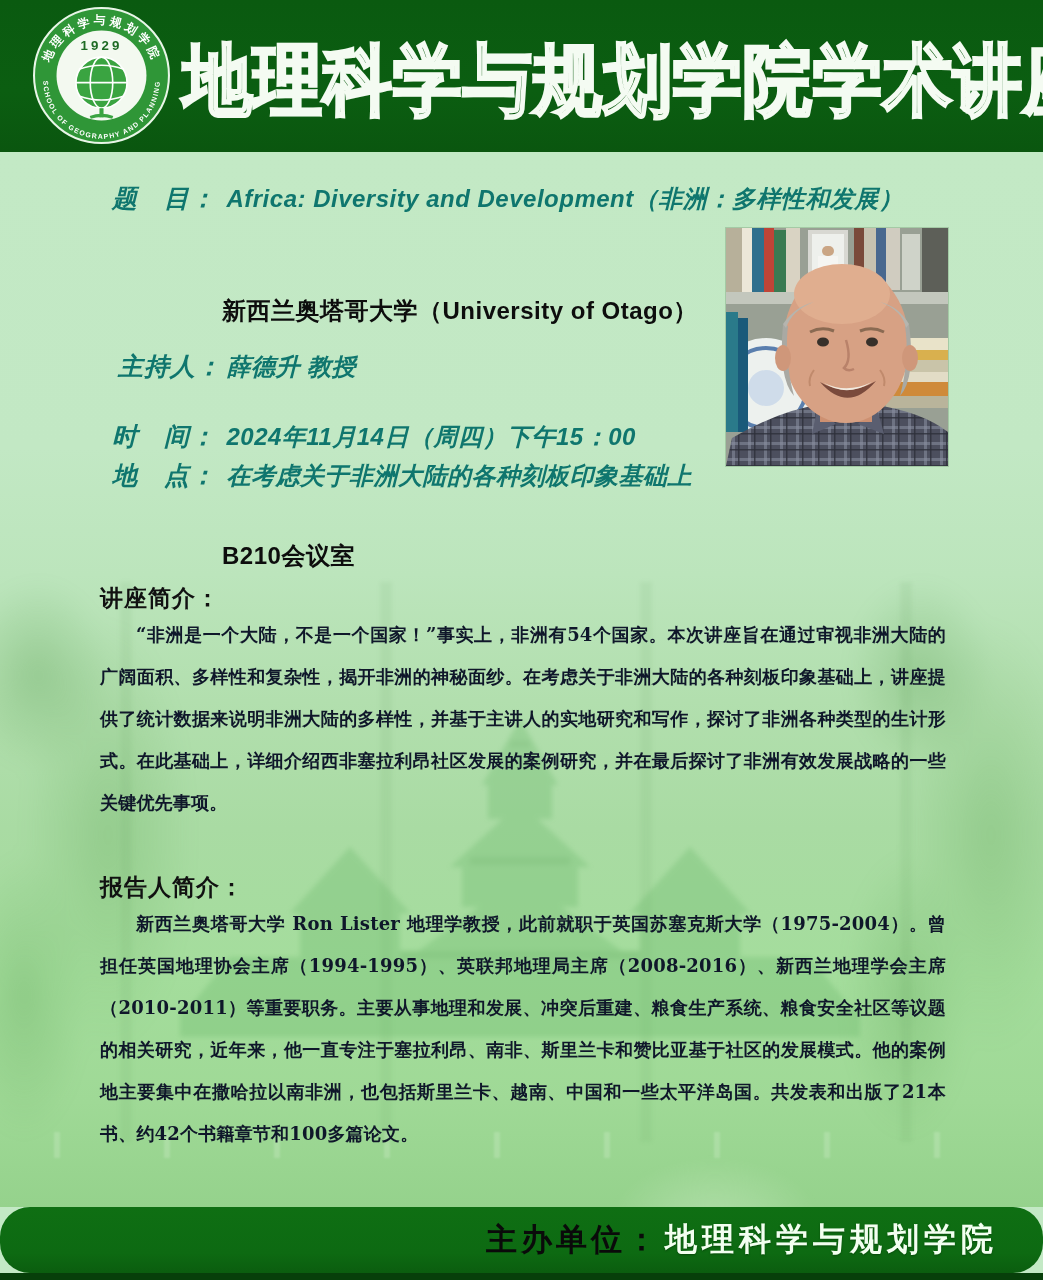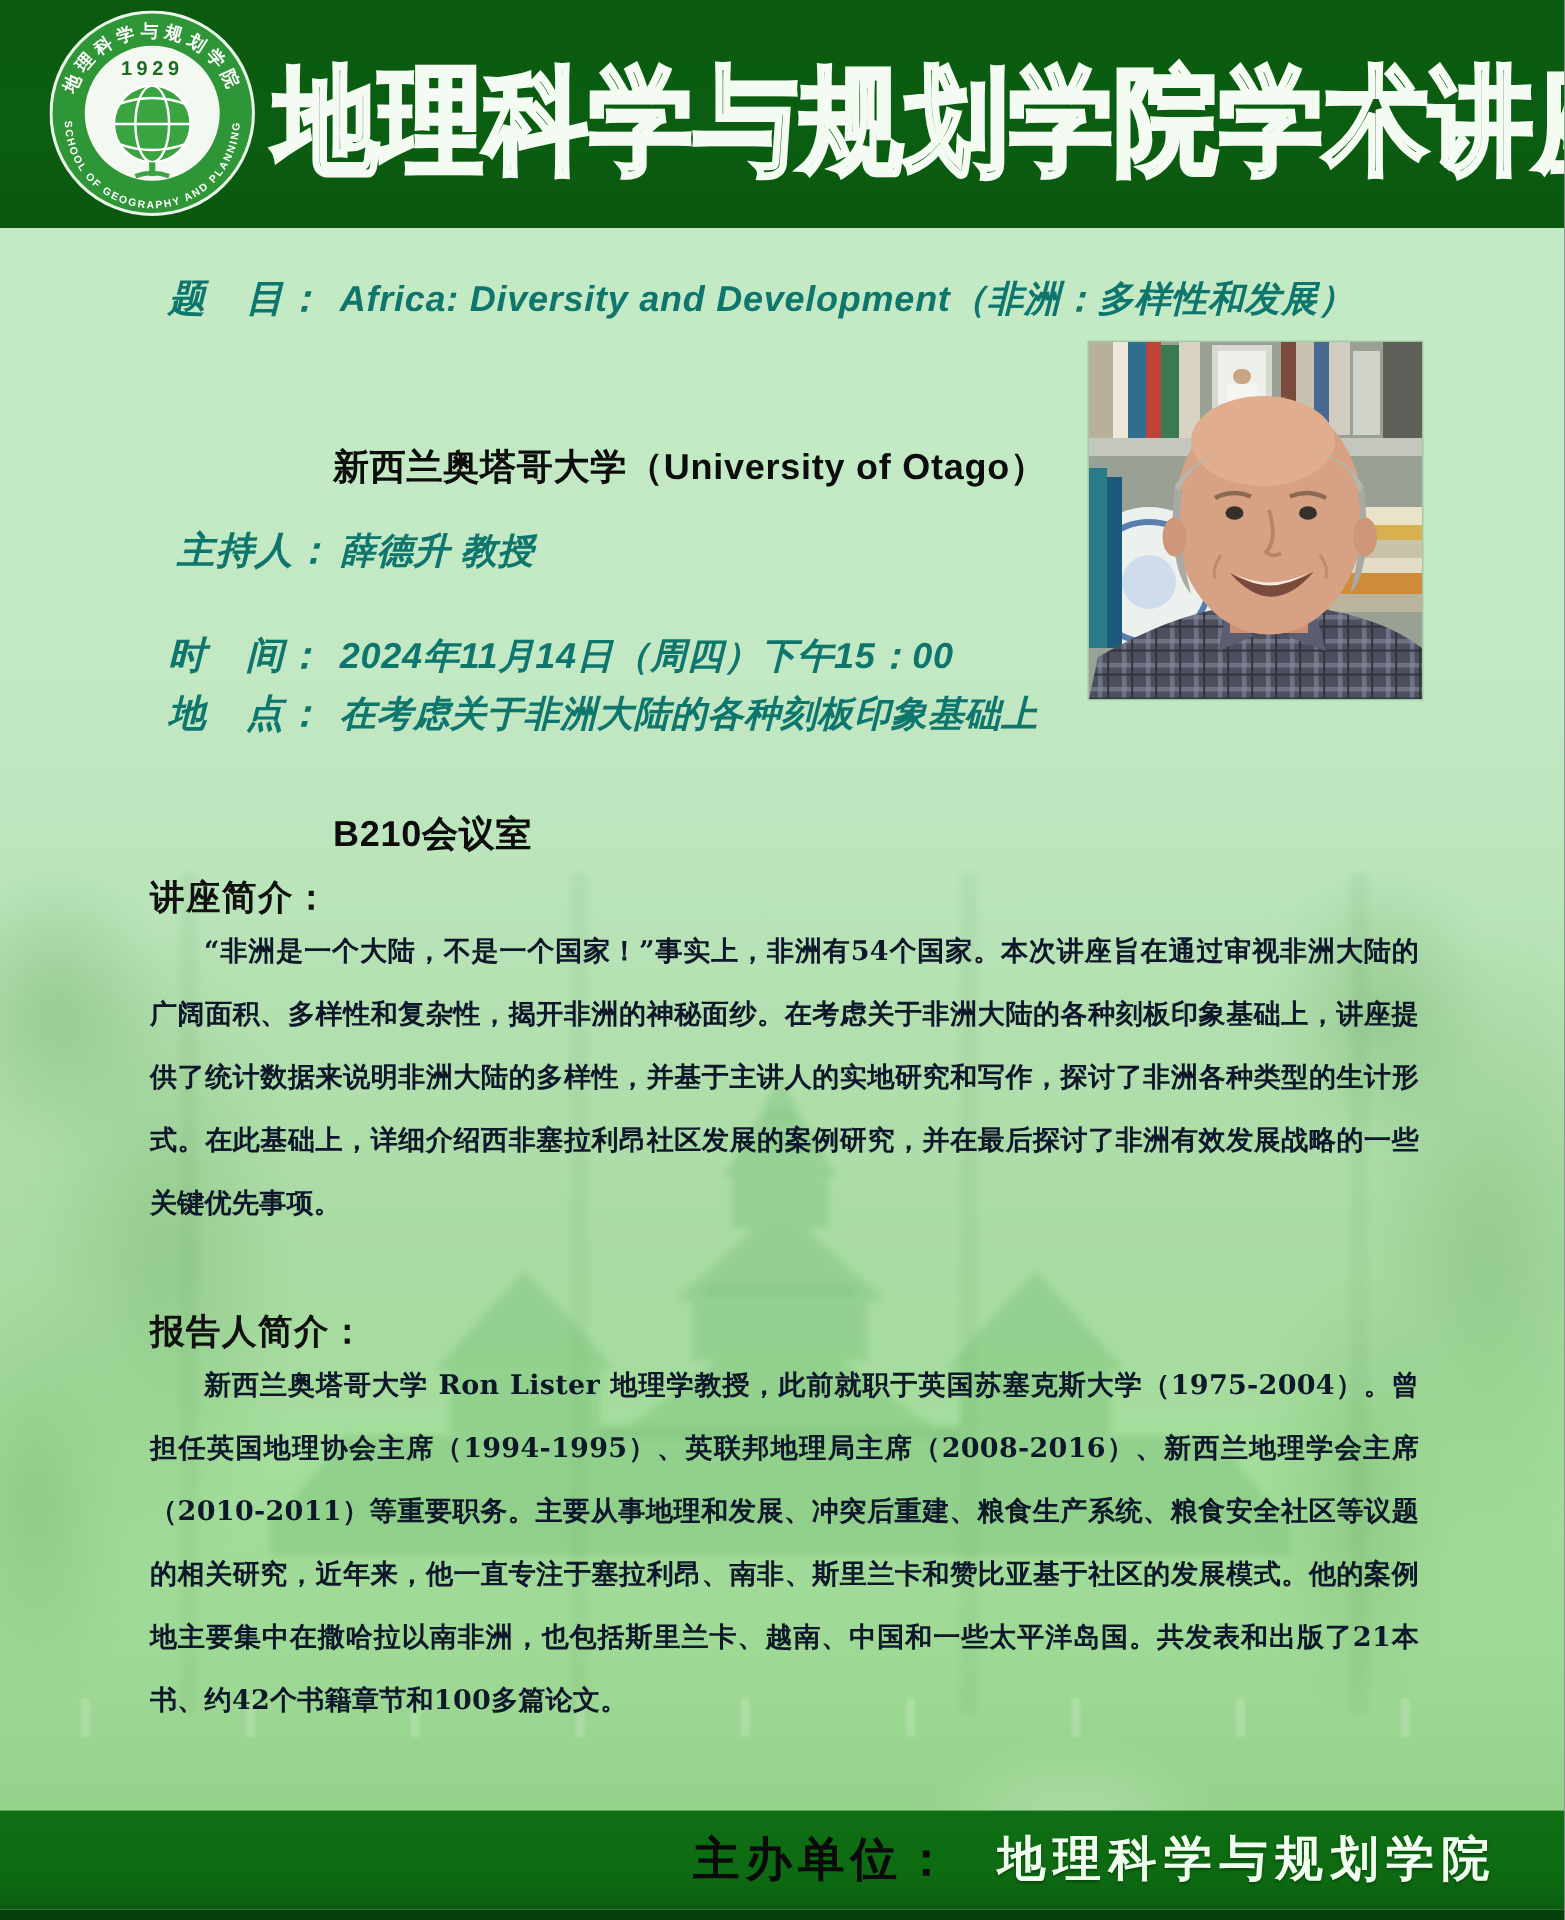--- a/index.html
+++ b/index.html
@@ -78,21 +78,21 @@
     position:absolute;left:100px;width:846px;
     font-family:"DejaVu Serif","Liberation Serif",serif;
     font-size:18px;font-weight:700;color:#0f172a;
     line-height:42px;text-align:justify;text-indent:2em;letter-spacing:.2px;
   }
   
   .footer{
     position:absolute;left:0;top:1207px;width:1043px;height:66px;
     background:linear-gradient(180deg,#0f6f13 0%,#0d6a12 70%,#0b5d0f 100%);
     display:flex;align-items:center;justify-content:flex-end;
-    padding-right:45px;box-sizing:border-box;gap:28px;
+    padding-right:45px;box-sizing:border-box;gap:4px;border-radius:30px;
   }
   .footer-label{
     font-family:"DejaVu Serif","Liberation Serif",serif;
     font-size:31px;font-weight:900;color:#0a0a0a;letter-spacing:4px;
   }
   .footer-org{
     font-size:32px;font-weight:900;color:#f2fff0;letter-spacing:5px;
     text-shadow:0 1px 2px rgba(0,40,0,.5);
   }
   .bottom-strip{

